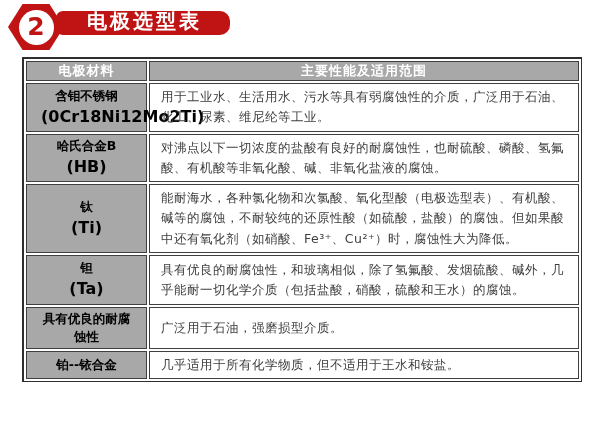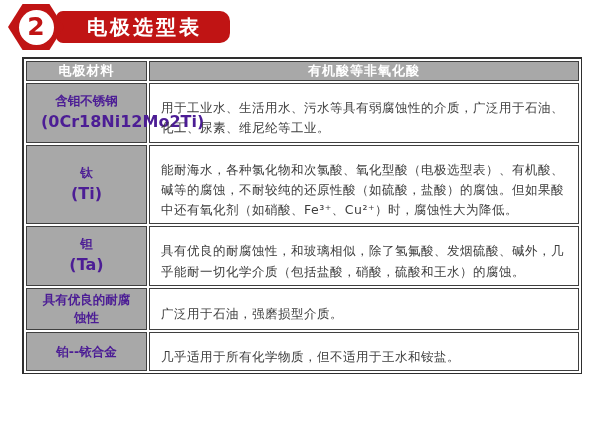--- a/index.html
+++ b/index.html
@@ -17,23 +17,23 @@
   }
   .hex-circle {
     width: 35px; height: 35px; border-radius: 50%; background: #ffffff;
     display: flex; align-items: center; justify-content: center;
   }
   .hex-num {
     color: #c01414; font-size: 25px; font-weight: bold; line-height: 1;
     transform: translateY(-1px);
   }
   .ribbon {
-    position: absolute; left: 56px; top: 11px; width: 174px; height: 32px;
+    position: absolute; left: 56px; top: 11px; width: 174px; height: 24px;
     background: #c01414; border-radius: 7px 10px 10px 7px;
-    display: flex; align-items: center; justify-content: center;
+    display: flex; align-items: flex-end; justify-content: center;
     z-index: 1;
   }
   .ribbon-text {
     color: #ffffff; font-size: 20px; font-weight: bold; letter-spacing: 3px;
     text-indent: 3px;
   }
 
   
   table.spec {
     position: absolute; left: 22px; top: 57px; width: 560px;
@@ -42,27 +42,27 @@
     border: 2px solid #2e2e2e; border-bottom-width: 1px; border-right-width: 1px;
     table-layout: fixed;
   }
   .spec th, .spec td { border: 1px solid #3f3f3f; }
   .spec th {
     background: #a8a8a8; color: #ffffff; font-weight: bold;
     font-size: 13px; height: 19px; text-align: center; letter-spacing: 1px;
   }
   .spec col.c-mat { width: 121px; }
   .spec td.mat {
-    background: #a8a8a8; color: #4c1d95; font-weight: bold;
+    background: #a8a8a8; color: #000000; font-weight: bold;
     font-size: 12.5px; text-align: center; line-height: 1.45; padding: 2px 14px;
   }
   .spec td.mat .code { font-weight: bold; font-size: 16px; }
   .spec td.desc {
     background: #ffffff; color: #3d3d3d;
-    font-size: 12.5px; line-height: 1.62; padding: 14px 6px 3px 11px;
+    font-size: 12.5px; line-height: 1.62; padding: 3px 6px 3px 11px;
     text-align: left; letter-spacing: 0.5px;
   }
 </style>
 </head>
 <body>
 
 <div class="stage">
 
   <div class="hex">
     <div class="hex-circle">
@@ -75,30 +75,37 @@
   </div>
 
   <table class="spec">
     <colgroup>
         <col class="c-mat">
         <col>
       </colgroup>
     <thead>
       <tr>
         <th>电极材料</th>
-        <th>有机酸等非氧化酸</th>
+        <th>主要性能及适用范围</th>
       </tr>
     </thead>
     <tbody>
       <tr style="height:45px;">
         <td class="mat">
           <div>含钼不锈钢</div>
           <div class="code">(0Cr18Ni12Mo2Ti)</div>
         </td>
         <td class="desc">用于工业水、生活用水、污水等具有弱腐蚀性的介质，广泛用于石油、化工、尿素、维尼纶等工业。</td>
+      </tr>
+      <tr style="height:45px;">
+        <td class="mat">
+          <div>哈氏合金B</div>
+          <div class="code">(HB)</div>
+        </td>
+        <td class="desc">对沸点以下一切浓度的盐酸有良好的耐腐蚀性，也耐硫酸、磷酸、氢氟酸、有机酸等非氧化酸、碱、非氧化盐液的腐蚀。</td>
       </tr>
       <tr style="height:62px;">
         <td class="mat">
           <div>钛</div>
           <div class="code">(Ti)</div>
         </td>
         <td class="desc">能耐海水，各种氯化物和次氯酸、氧化型酸（电极选型表）、有机酸、碱等的腐蚀，不耐较纯的还原性酸（如硫酸，盐酸）的腐蚀。但如果酸中还有氧化剂（如硝酸、Fe³⁺、Cu²⁺）时，腐蚀性大为降低。</td>
       </tr>
       <tr style="height:50px;">
         <td class="mat">

